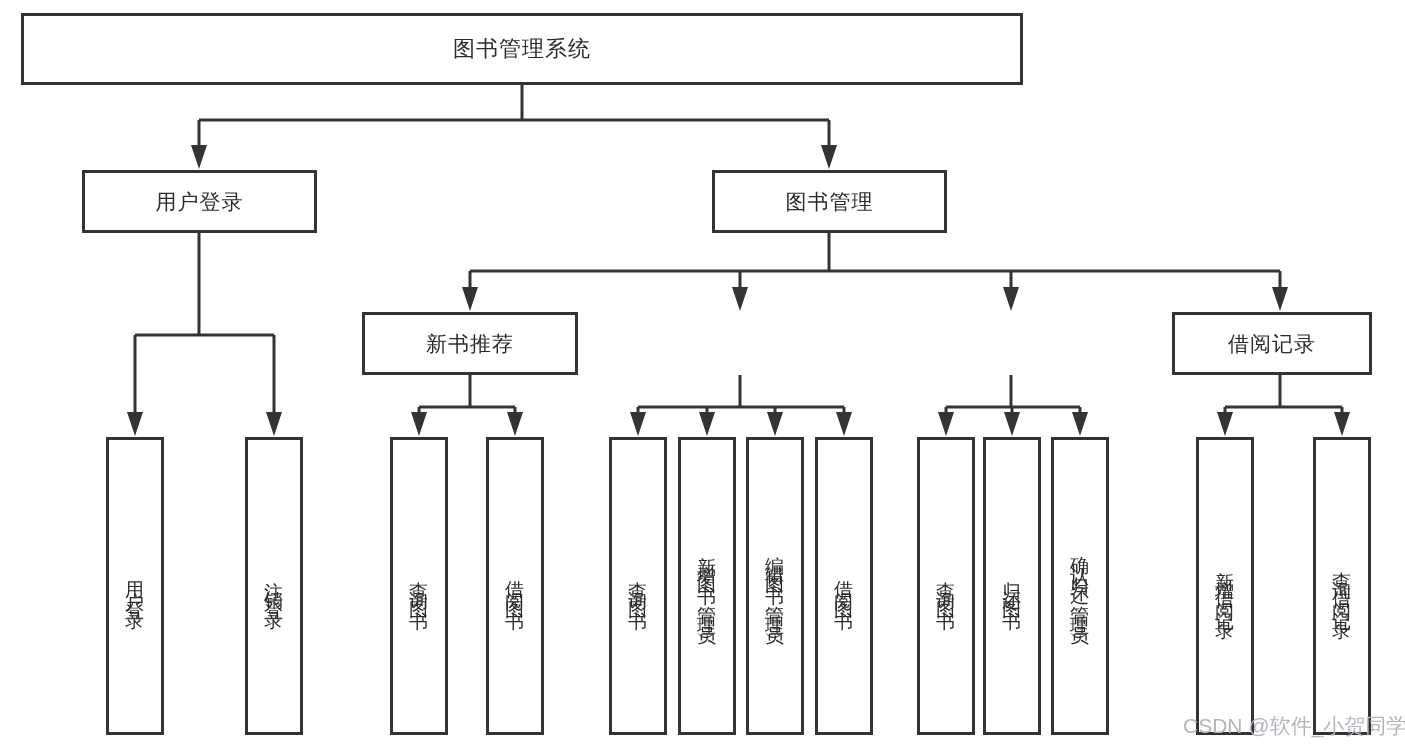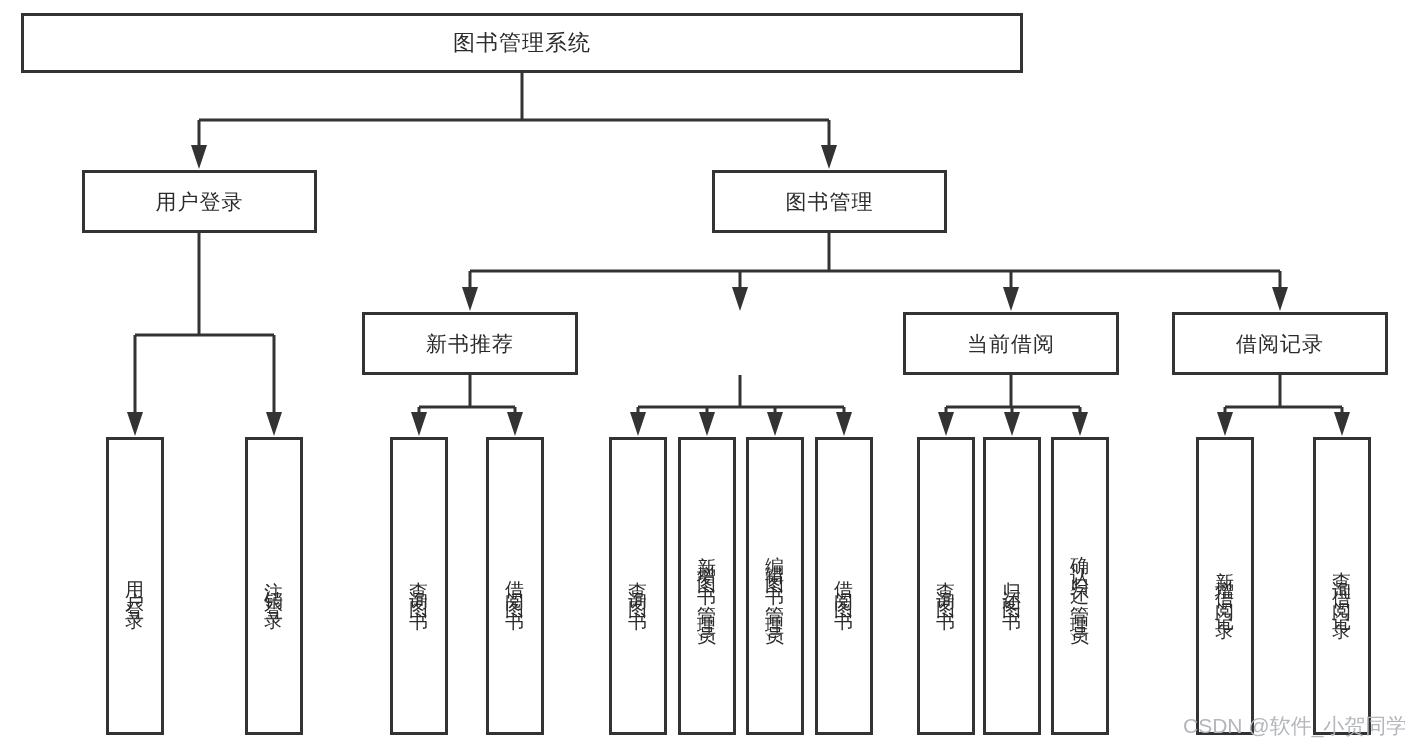--- a/index.html
+++ b/index.html
@@ -110,28 +110,27 @@
     <polygon class="ah" points="1072,412 1088,412 1080,436"></polygon>
 
     <path class="ln" d="M1280 375 V407"></path>
     <path class="ln" d="M1225 407 H1342"></path>
     <path class="ln" d="M1225 407 V416"></path>
     <polygon class="ah" points="1217,412 1233,412 1225,436"></polygon>
     <path class="ln" d="M1342 407 V416"></path>
     <polygon class="ah" points="1334,412 1350,412 1342,436"></polygon>
   </svg>
 
-  <div class="node hnode root" style="left:21px;top:13px;width:1002px;height:60px;">图书管理系统</div>
+  <div class="node hnode root" style="left:21px;top:13px;width:1002px;height:72px;">图书管理系统</div>
 
   <div class="node hnode" style="left:82px;top:170px;width:235px;height:63px;">用户登录</div>
   <div class="node hnode" style="left:712px;top:170px;width:235px;height:63px;">图书管理</div>
 
   <div class="node hnode" style="left:362px;top:312px;width:216px;height:63px;">新书推荐</div>
-  <div class="node hnode" style="left:903px;top:312px;width:216px;height:63px;">当前借阅</div>
-  <div class="node hnode" style="left:1172px;top:312px;width:216px;height:63px;">借阅记录</div>
+  <div class="node hnode" style="left:1172px;top:312px;width:200px;height:63px;">借阅记录</div>
 
   <div class="node vnode" style="left:106px;top:437px;width:58px;height:298px;">用户登录</div>
   <div class="node vnode" style="left:245px;top:437px;width:58px;height:298px;">注销登录</div>
 
   <div class="node vnode" style="left:390px;top:437px;width:58px;height:298px;">查询图书</div>
   <div class="node vnode" style="left:486px;top:437px;width:58px;height:298px;">借阅图书</div>
 
   <div class="node vnode" style="left:609px;top:437px;width:58px;height:298px;">查询图书</div>
   <div class="node vnode" style="left:678px;top:437px;width:58px;height:298px;">新增图书（管理员）</div>
   <div class="node vnode" style="left:746px;top:437px;width:58px;height:298px;">编辑图书（管理员）</div>

